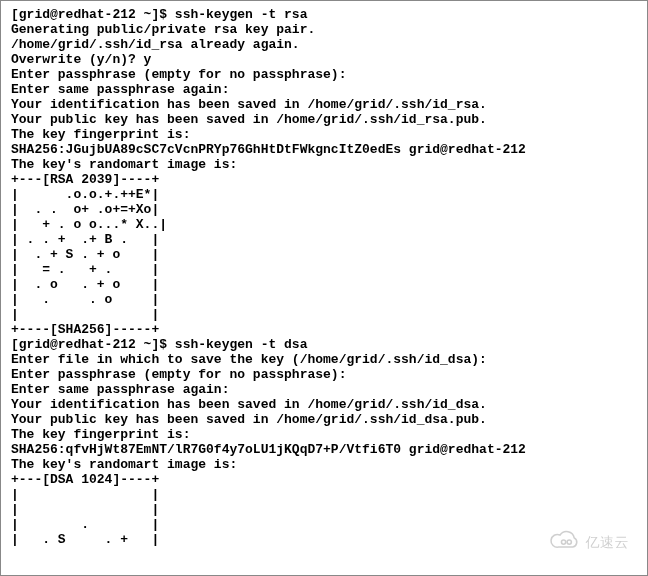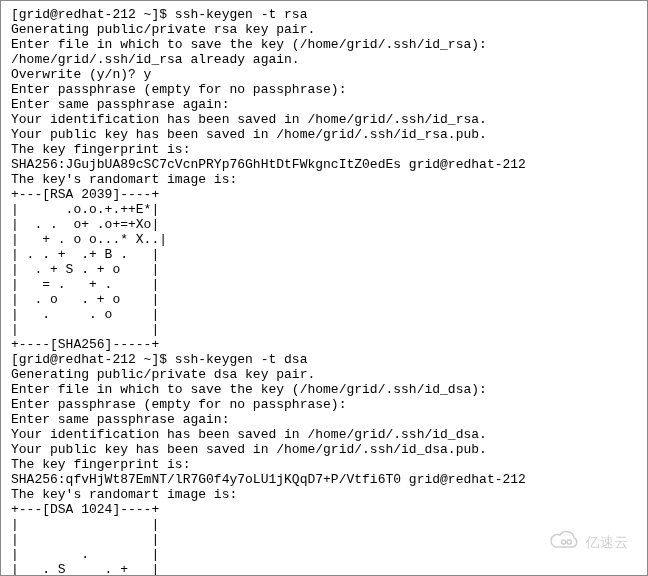--- a/index.html
+++ b/index.html
@@ -12,41 +12,41 @@
       line-height: 15px;
       color: #000000;
       padding: 6px 10px;
       border: 1px solid #888;
       position: relative;
       overflow: hidden;
     }
     .line {
       white-space: pre;
       display: block;
+      font-weight: bold;
     }
     .watermark {
       position: absolute;
       right: 18px;
       bottom: 18px;
       opacity: 0.28;
       display: flex;
       align-items: center;
       gap: 4px;
       pointer-events: none;
     }
     .watermark svg { width: 34px; height: 26px; fill: none; stroke: #555; stroke-width: 2.2; }
     .watermark-text { font-family: sans-serif; font-size: 14px; color: #555; letter-spacing: 0.5px; }
   </style>
 </head>
 <body>
 
 <div>
   <span class="line">[grid@redhat-212 ~]$ ssh-keygen -t rsa</span>
   <span class="line">Generating public/private rsa key pair.</span>
-  <span class="line">Enter file in which to save the key (/home/grid/.ssh/id_rsa):</span>
   <span class="line">/home/grid/.ssh/id_rsa already again.</span>
   <span class="line">Overwrite (y/n)? y</span>
   <span class="line">Enter passphrase (empty for no passphrase):</span>
   <span class="line">Enter same passphrase again:</span>
   <span class="line">Your identification has been saved in /home/grid/.ssh/id_rsa.</span>
   <span class="line">Your public key has been saved in /home/grid/.ssh/id_rsa.pub.</span>
   <span class="line">The key fingerprint is:</span>
   <span class="line">SHA256:JGujbUA89cSC7cVcnPRYp76GhHtDtFWkgncItZ0edEs grid@redhat-212</span>
   <span class="line">The key's randomart image is:</span>
   <span class="line">+---[RSA 2039]----+</span>
@@ -54,21 +54,20 @@
   <span class="line">|  . .  o+ .o+=+Xo|</span>
   <span class="line">|   + . o o...* X..|</span>
   <span class="line">| . . +  .+ B .   |</span>
   <span class="line">|  . + S . + o    |</span>
   <span class="line">|   = .   + .     |</span>
   <span class="line">|  . o   . + o    |</span>
   <span class="line">|   .     . o     |</span>
   <span class="line">|                 |</span>
   <span class="line">+----[SHA256]-----+</span>
   <span class="line">[grid@redhat-212 ~]$ ssh-keygen -t dsa</span>
-  <span class="line">Generating public/private dsa key pair.</span>
   <span class="line">Enter file in which to save the key (/home/grid/.ssh/id_dsa):</span>
   <span class="line">Enter passphrase (empty for no passphrase):</span>
   <span class="line">Enter same passphrase again:</span>
   <span class="line">Your identification has been saved in /home/grid/.ssh/id_dsa.</span>
   <span class="line">Your public key has been saved in /home/grid/.ssh/id_dsa.pub.</span>
   <span class="line">The key fingerprint is:</span>
   <span class="line">SHA256:qfvHjWt87EmNT/lR7G0f4y7oLU1jKQqD7+P/Vtfi6T0 grid@redhat-212</span>
   <span class="line">The key's randomart image is:</span>
   <span class="line">+---[DSA 1024]----+</span>
   <span class="line">|                 |</span>

